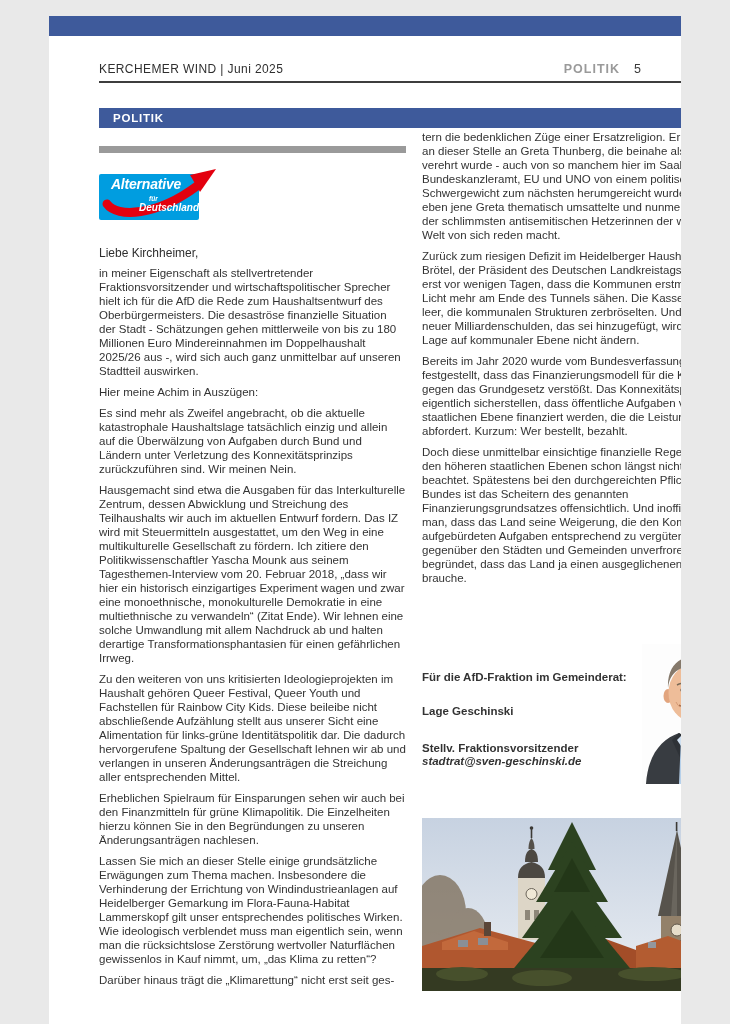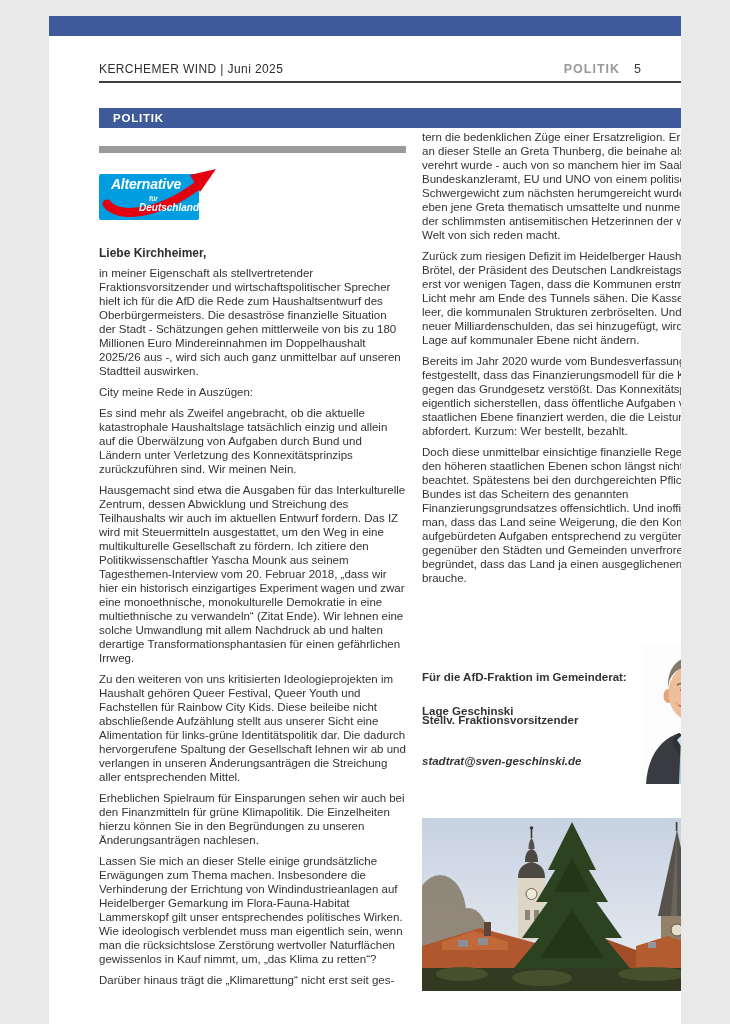--- a/index.html
+++ b/index.html
@@ -16,36 +16,36 @@
   .headrule{position:absolute;left:50px;top:65px;width:640px;height:2px;background:#3e3e3e;}
   .sectionbar{position:absolute;left:50px;top:92px;width:640px;height:20px;background:#3e5a9b;
               display:flex;align-items:center;box-sizing:border-box;padding-left:14px;}
   .sectionbar span{color:#fff;font-weight:bold;font-size:11.5px;letter-spacing:.8px;}
 
   
   .col-left{position:absolute;left:50px;top:130px;width:307px;}
   .col-right{position:absolute;left:373px;top:114px;width:317px;}
   .graybar{width:307px;height:7px;background:#9a9a9a;}
   .para{margin:0 0 7px 0;font-size:11.5px;line-height:14px;color:#333;text-align:left;}
-  .salutation{margin:24px 0 6px 0;font-size:12px;font-weight:bold;color:#2e2e2e;}
+  .salutation{margin:24px 0 6px 0;font-size:12px;font-weight:normal;color:#2e2e2e;}
 
   
   .afd-logo{position:relative;width:120px;height:62px;margin-top:7px;}
   .afd-box{position:absolute;left:0;top:14px;width:100px;height:46px;background:#009DE0;border-radius:2px;}
   .afd-w1{position:absolute;left:0;top:16px;width:94px;text-align:center;color:#fff;
           font-weight:bold;font-style:italic;font-size:14px;letter-spacing:-.2px;}
   .afd-w2{position:absolute;left:50px;top:35px;color:#fff;font-weight:bold;font-style:italic;font-size:6.5px;}
   .afd-w3{position:absolute;left:40px;top:42px;color:#fff;font-weight:bold;font-style:italic;font-size:10px;}
   .afd-arrow{position:absolute;left:0;top:0;width:120px;height:62px;}
 
   
   .author{position:absolute;left:373px;top:628px;width:317px;height:150px;font-weight:bold;}
   .author-lead{position:absolute;left:0;top:27px;font-size:11.5px;}
   .author-name{position:absolute;left:0;top:61px;font-size:11.5px;}
-  .author-title{position:absolute;left:0;top:70px;font-size:11.5px;}
+  .author-title{position:absolute;left:0;top:98px;font-size:11.5px;}
   .author-email{position:absolute;left:0;top:111px;font-size:11.5px;font-style:italic;}
   .portrait{position:absolute;left:220px;top:0;width:99px;height:140px;}
 
   
   .village{position:absolute;left:373px;top:802px;width:304px;height:173px;}
 </style>
 </head>
 <body>
 
 <div class="page">
@@ -74,21 +74,21 @@
         <path d="M 8 44 C 18 58, 58 56, 98 26" fill="none" stroke="#E3000F" stroke-width="9" stroke-linecap="round"></path>
         <polygon points="117,9 91,15 101,32" fill="#E3000F"></polygon>
       </svg>
       <div class="afd-w2">für</div>
       <div class="afd-w3">Deutschland</div>
     </div>
 
     <p class="salutation">Liebe Kirchheimer,</p>
     <div>
         <p class="para">in meiner Eigenschaft als stellvertretender Fraktionsvorsitzender und wirtschaftspolitischer Sprecher hielt ich für die AfD die Rede zum Haushaltsentwurf des Oberbürgermeisters. Die desaströse finanzielle Situation der Stadt - Schätzungen gehen mittlerweile von bis zu 180 Millionen Euro Mindereinnahmen im Doppelhaushalt 2025/26 aus -, wird sich auch ganz unmittelbar auf unseren Stadtteil auswirken.</p>
-        <p class="para">City meine Rede in Auszügen:</p>
+        <p class="para">Hier meine Achim in Auszügen:</p>
         <p class="para">Es sind mehr als Zweifel angebracht, ob die aktuelle katastrophale Haushaltslage tatsächlich einzig und allein auf die Überwälzung von Aufgaben durch Bund und Ländern unter Verletzung des Konnexitätsprinzips zurückzuführen sind. Wir meinen Nein.</p>
         <p class="para">Hausgemacht sind etwa die Ausgaben für das Interkulturelle Zentrum, dessen Abwicklung und Streichung des Teilhaushalts wir auch im aktuellen Entwurf fordern. Das IZ wird mit Steuermitteln ausgestattet, um den Weg in eine multikulturelle Gesellschaft zu fördern. Ich zitiere den Politikwissenschaftler Yascha Mounk aus seinem Tagesthemen-Interview vom 20. Februar 2018, „dass wir hier ein historisch einzigartiges Experiment wagen und zwar eine monoethnische, monokulturelle Demokratie in eine multiethnische zu verwandeln“ (Zitat Ende). Wir lehnen eine solche Umwandlung mit allem Nachdruck ab und halten derartige Transformationsphantasien für einen gefährlichen Irrweg.</p>
         <p class="para">Zu den weiteren von uns kritisierten Ideologieprojekten im Haushalt gehören Queer Festival, Queer Youth und Fachstellen für Rainbow City Kids. Diese beileibe nicht abschließende Aufzählung stellt aus unserer Sicht eine Alimentation für links-grüne Identitätspolitik dar. Die dadurch hervorgerufene Spaltung der Gesellschaft lehnen wir ab und verlangen in unseren Änderungsanträgen die Streichung aller entsprechenden Mittel.</p>
         <p class="para">Erheblichen Spielraum für Einsparungen sehen wir auch bei den Finanzmitteln für grüne Klimapolitik. Die Einzelheiten hierzu können Sie in den Begründungen zu unseren Änderungsanträgen nachlesen.</p>
         <p class="para">Lassen Sie mich an dieser Stelle einige grundsätzliche Erwägungen zum Thema machen. Insbesondere die Verhinderung der Errichtung von Windindustrieanlagen auf Heidelberger Gemarkung im Flora-Fauna-Habitat Lammerskopf gilt unser entsprechendes politisches Wirken. Wie ideologisch verblendet muss man eigentlich sein, wenn man die rücksichtslose Zerstörung wertvoller Naturflächen gewissenlos in Kauf nimmt, um, „das Klima zu retten“?</p>
         <p class="para">Darüber hinaus trägt die „Klimarettung“ nicht erst seit ges-</p>
       </div>
   </div>
 
   <div class="col-right">

